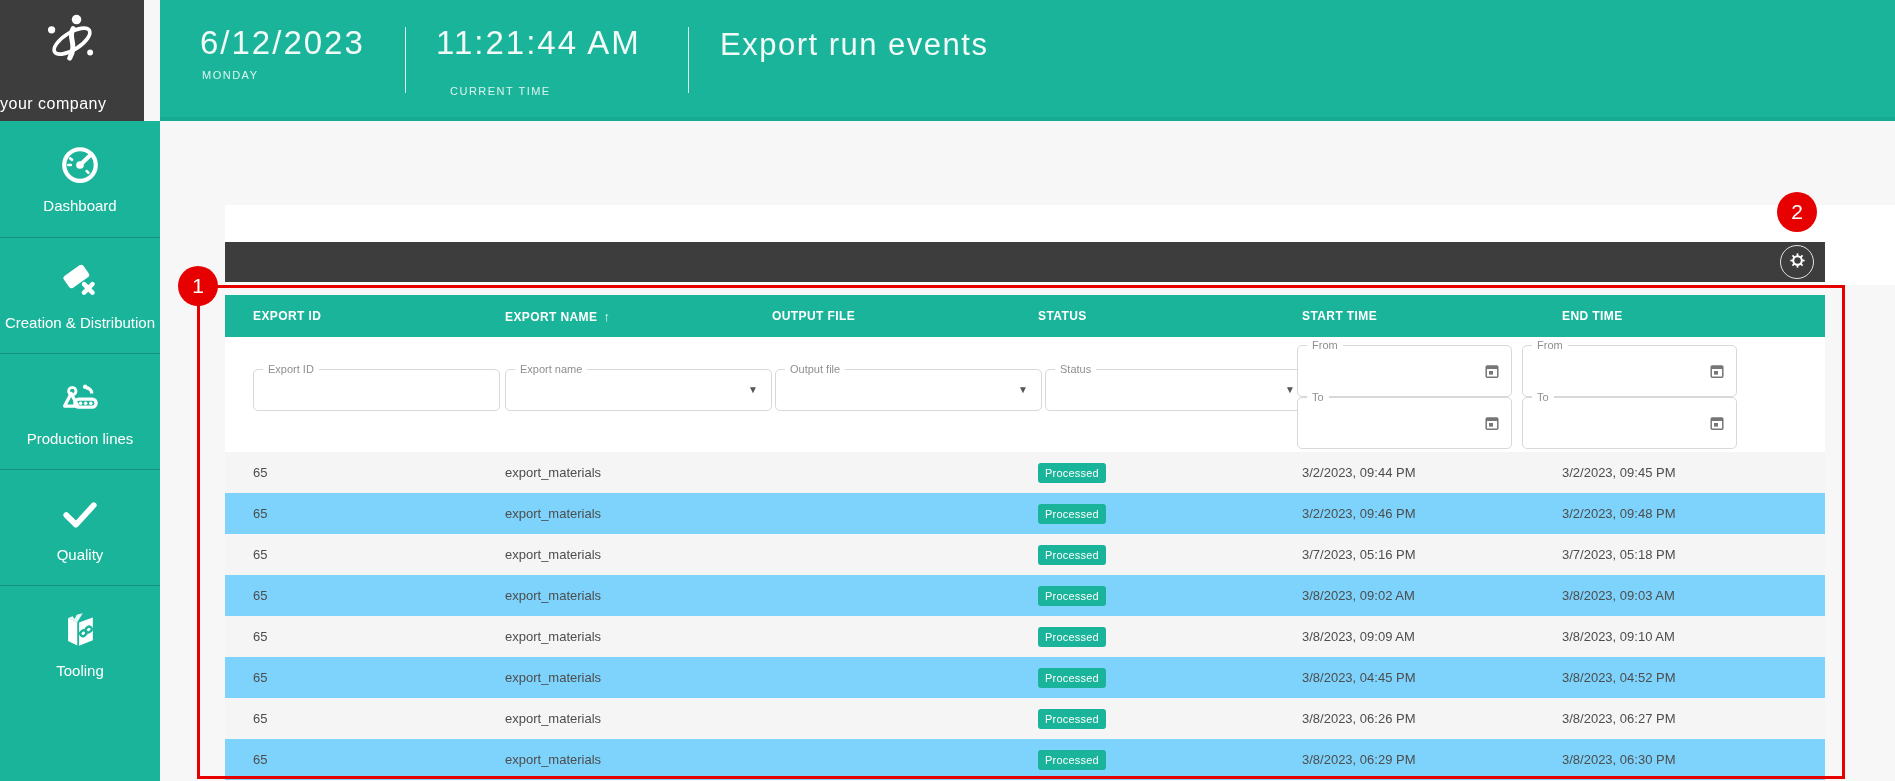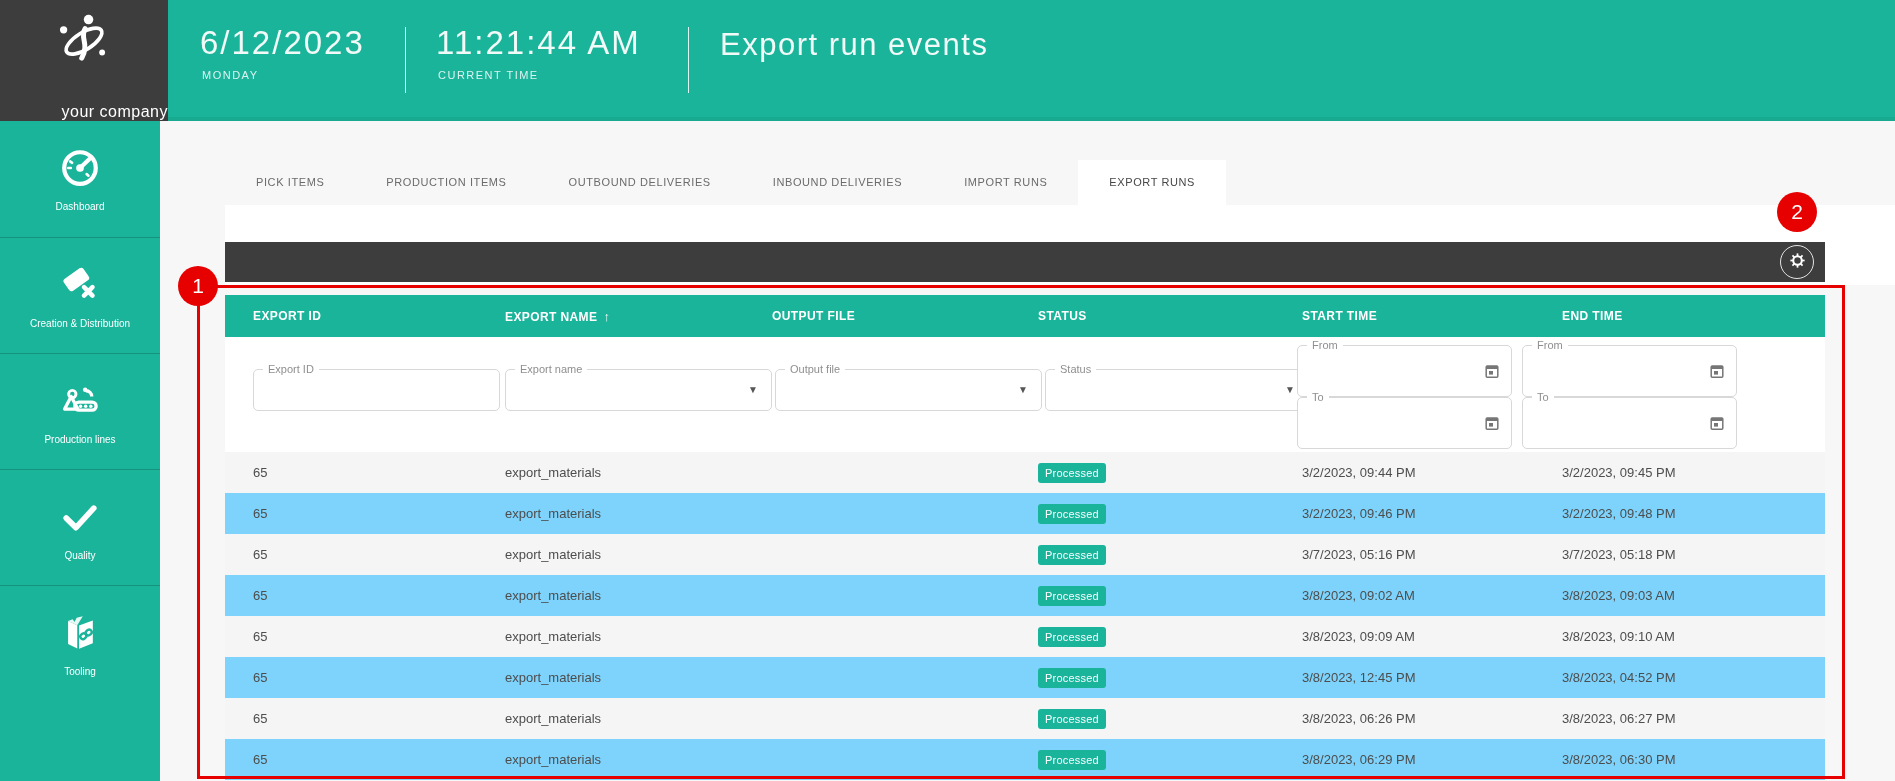--- a/index.html
+++ b/index.html
@@ -1,36 +1,36 @@
 <!DOCTYPE html>
 <html><head>
 <meta charset="utf-8">
 <style>
   * { margin:0; padding:0; box-sizing:border-box; }
   body { background:#e9e9e9; font-family:"Liberation Sans", sans-serif; }
   .app { position:relative; width:1895px; height:781px; overflow:hidden; background:#f7f7f7; }
 
   
-  .logo-block { position:absolute; left:0; top:0; width:168px; height:121px; background:#3d3d3d; z-index:5;
-    display:flex; flex-direction:column; align-items:flex-end; justify-content:flex-end; padding-bottom:0; }
+  .logo-block { position:absolute; left:0; top:0; width:144px; height:121px; background:#3d3d3d; z-index:5;
+    display:flex; flex-direction:column; align-items:flex-start; justify-content:flex-end; padding-bottom:8px; }
   .logo-mark { position:absolute; top:6px; left:50%; transform:translateX(-50%); }
   .logo-name { color:#fff; font-size:16px; letter-spacing:.5px; }
 
   .teal-header { position:absolute; left:160px; top:0; width:1735px; height:121px; background:#1ab49b;
     border-bottom:4px solid rgba(0,0,0,0.06); }
   .hdr-big { position:absolute; color:#f2faf8; font-size:33px; font-weight:400; letter-spacing:2px; top:24px; }
   .hdr-sub { position:absolute; color:rgba(255,255,255,0.85); font-size:11px; letter-spacing:1.5px; top:69px; }
   .hdr-sep { position:absolute; top:27px; width:1px; height:66px; background:rgba(255,255,255,0.85); }
   .hdr-title { position:absolute; left:560px; top:27px; color:#f2faf8; font-size:31px; font-weight:400; letter-spacing:1.5px; }
 
   
   .sidebar { position:absolute; left:0; top:121px; width:160px; height:660px; background:#1ab49b; z-index:4; overflow:hidden; }
   .side-item { height:116px; display:flex; flex-direction:column; align-items:center; justify-content:center; cursor:pointer; }
   .side-item + .side-item { border-top:1px solid rgba(0,0,0,0.18); }
-  .side-label { color:#fff; font-size:10px; margin-top:7px; text-align:center; line-height:1.1; }
+  .side-label { color:#fff; font-size:15px; margin-top:7px; text-align:center; line-height:1.1; }
 
   
   .tabs { position:absolute; left:225px; top:160px; height:45px; display:flex; z-index:2; }
   .tab { padding:0 31px; line-height:45px; font-size:11px; letter-spacing:.6px; color:#6b6b6b; white-space:nowrap; cursor:pointer; }
   .tab.active { background:#fff; color:#474747; }
 
   .white-strip { position:absolute; left:225px; top:205px; width:1670px; height:80px; background:#fff; }
   .content-bg { position:absolute; left:160px; top:285px; right:0; bottom:0; background:#f7f7f7; }
 
   
@@ -83,21 +83,21 @@
       </svg>
     </span>
     <span class="logo-name">your company</span>
   </div>
 
   <div class="teal-header">
     <div class="hdr-big" style="left:40px;">6/12/2023</div>
     <div class="hdr-sub" style="left:42px;">MONDAY</div>
     <div class="hdr-sep" style="left:245px;"></div>
     <div class="hdr-big" style="left:276px;">11:21:44 AM</div>
-    <div class="hdr-sub" style="left:278px;">CURRENT TIME</div>
+    <div class="hdr-sub" style="left:290px;margin-top:16px;">CURRENT TIME</div>
     <div class="hdr-sep" style="left:528px;"></div>
     <div class="hdr-title">Export run events</div>
   </div>
 
   <div class="sidebar">
     <div class="side-item">
       <span>
         <svg viewBox="0 0 24 24" width="44" height="44">
           <circle cx="12" cy="12" r="8.6" fill="none" stroke="#fff" stroke-width="2.3"></circle>
           <path d="M12 12 L17.3 6.9" stroke="#fff" stroke-width="2.3" stroke-linecap="round"></path>
@@ -152,40 +152,20 @@
             <rect x="15.4" y="11.4" width="3.4" height="2.8" rx="1.4"></rect>
           </g>
         </svg>
       </span>
       <span class="side-label">Tooling</span>
     </div>
   </div>
 
   <div class="content-bg"></div>
 
-  <div class="tabs">
-    <div class="tab even">
-        <span>PICK ITEMS</span>
-      </div>
-      <div class="tab">
-        <span>PRODUCTION ITEMS</span>
-      </div>
-      <div class="tab even">
-        <span>OUTBOUND DELIVERIES</span>
-      </div>
-      <div class="tab">
-        <span>INBOUND DELIVERIES</span>
-      </div>
-      <div class="tab even">
-        <span>IMPORT RUNS</span>
-      </div>
-      <div class="tab active">
-        <span>EXPORT RUNS</span>
-      </div>
-  </div>
 
   <div class="white-strip"></div>
 
   <div class="toolbar">
     <button class="gear-btn">
       <span>
         <svg width="19" height="19" viewBox="0 0 24 24">
           <circle cx="12" cy="12" r="5.4" fill="none" stroke="#fff" stroke-width="2.6"></circle>
           <g fill="#fff">
             <rect x="10.9" y="3" width="2.2" height="3.4"></rect>
@@ -334,21 +314,21 @@
           <div class="td">3/8/2023, 09:09 AM</div>
           <div class="td">3/8/2023, 09:10 AM</div>
         </div>
         <div class="trow grid6">
           <div class="td">65</div>
           <div class="td">export_materials</div>
           <div class="td"></div>
           <div class="td">
             <span class="badge">Processed</span>
           </div>
-          <div class="td">3/8/2023, 12:45 PM</div>
+          <div class="td">3/8/2023, 04:45 PM</div>
           <div class="td">3/8/2023, 04:52 PM</div>
         </div>
         <div class="trow grid6 even">
           <div class="td">65</div>
           <div class="td">export_materials</div>
           <div class="td"></div>
           <div class="td">
             <span class="badge">Processed</span>
           </div>
           <div class="td">3/8/2023, 06:26 PM</div>

